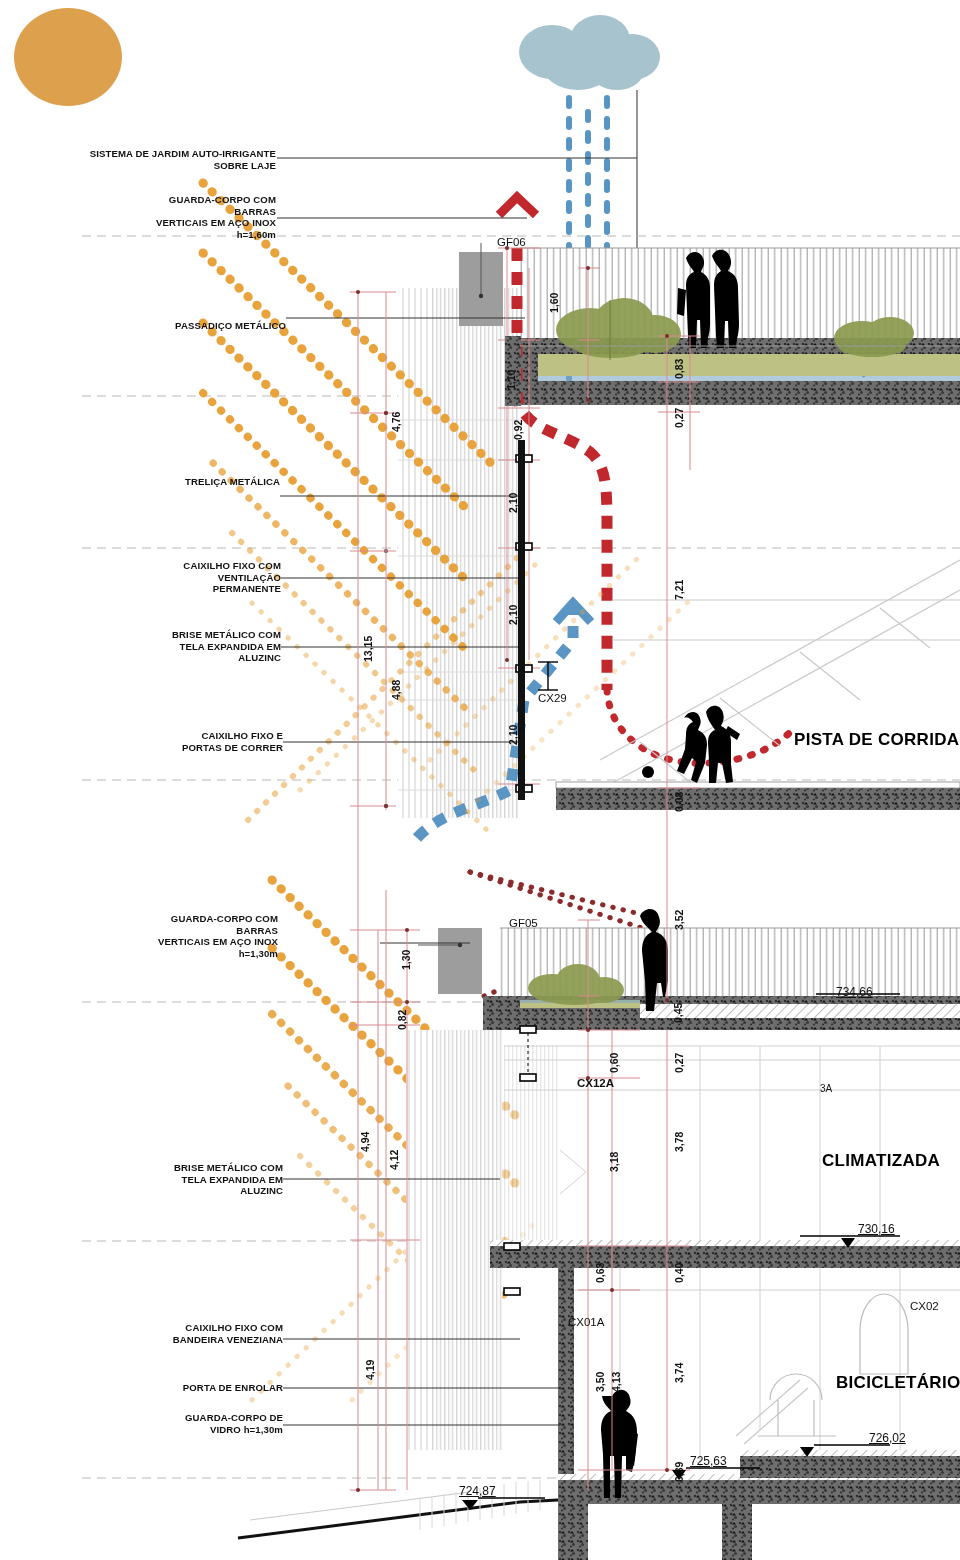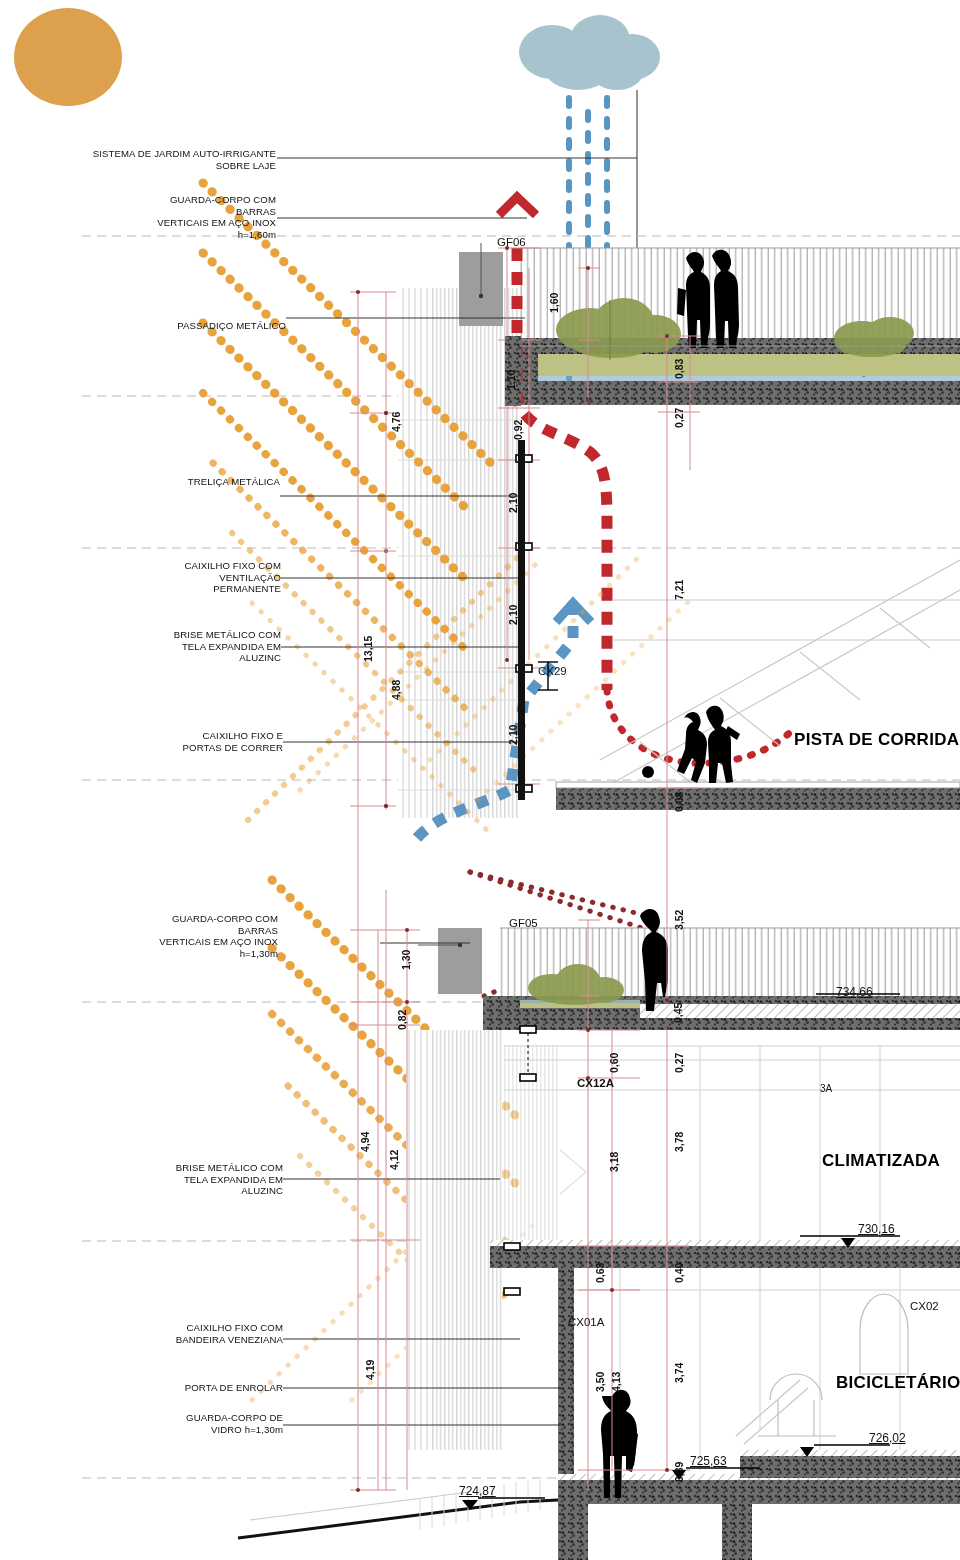--- a/index.html
+++ b/index.html
@@ -6,21 +6,21 @@
   body{
     width:960px;height:1560px;position:relative;overflow:hidden;
     font-family:"Liberation Sans", sans-serif;
     color:#000;
   }
   #stage{position:absolute;left:0;top:0;width:960px;height:1560px;}
   #stage svg{position:absolute;left:0;top:0;}
 
   
   .annot{
-    position:absolute;font-size:9.6px;line-height:11.6px;font-weight:normal;
+    position:absolute;font-size:9.6px;line-height:11.6px;font-weight:bold;
     letter-spacing:.1px;text-align:right;white-space:pre-line;color:#111;
   }
   
   .dim{
     position:absolute;font-size:10.5px;font-weight:bold;color:#111;
     transform-origin:0 0;transform:rotate(-90deg);white-space:nowrap;
   }
   
   .tag{position:absolute;font-size:11.5px;font-weight:normal;color:#111;white-space:nowrap;}
   .tag.sm{font-size:10px;}
@@ -515,21 +515,21 @@
 
 <div class="dim" style="left:594px;top:1283px;">0,63</div>
 <div class="dim" style="left:673px;top:1283px;">0,40</div>
 <div class="dim" style="left:364px;top:1380px;">4,19</div>
 <div class="dim" style="left:594px;top:1392px;">3,50</div>
 <div class="dim" style="left:610px;top:1392px;">4,13</div>
 <div class="dim" style="left:673px;top:1383px;">3,74</div>
 <div class="dim" style="left:673px;top:1482px;">0,39</div>
 
 <div class="tag" style="left:497px;top:236px;">GF06</div>
-<div class="tag" style="left:538px;top:665px;">CX29</div>
+<div class="tag" style="left:538px;top:692px;">CX29</div>
 <div class="tag" style="left:509px;top:917px;text-align:center;">GF05</div>
 <div class="tag" style="left:577px;top:1077px;font-weight:bold;">CX12A</div>
 <div class="tag sm" style="left:820px;top:1083px;">3A</div>
 <div class="tag" style="left:568px;top:1316px;">CX01A</div>
 <div class="tag" style="left:882px;top:1300px;margin-left:28px;">CX02</div>
 
 <div class="room" style="left:760px;top:730px;margin-left:34px;">PISTA DE CORRIDA</div>
 <div class="room" style="left:822px;top:1151px;">CLIMATIZADA</div>
 <div class="room" style="left:836px;top:1373px;">BICICLETÁRIO</div>
 

